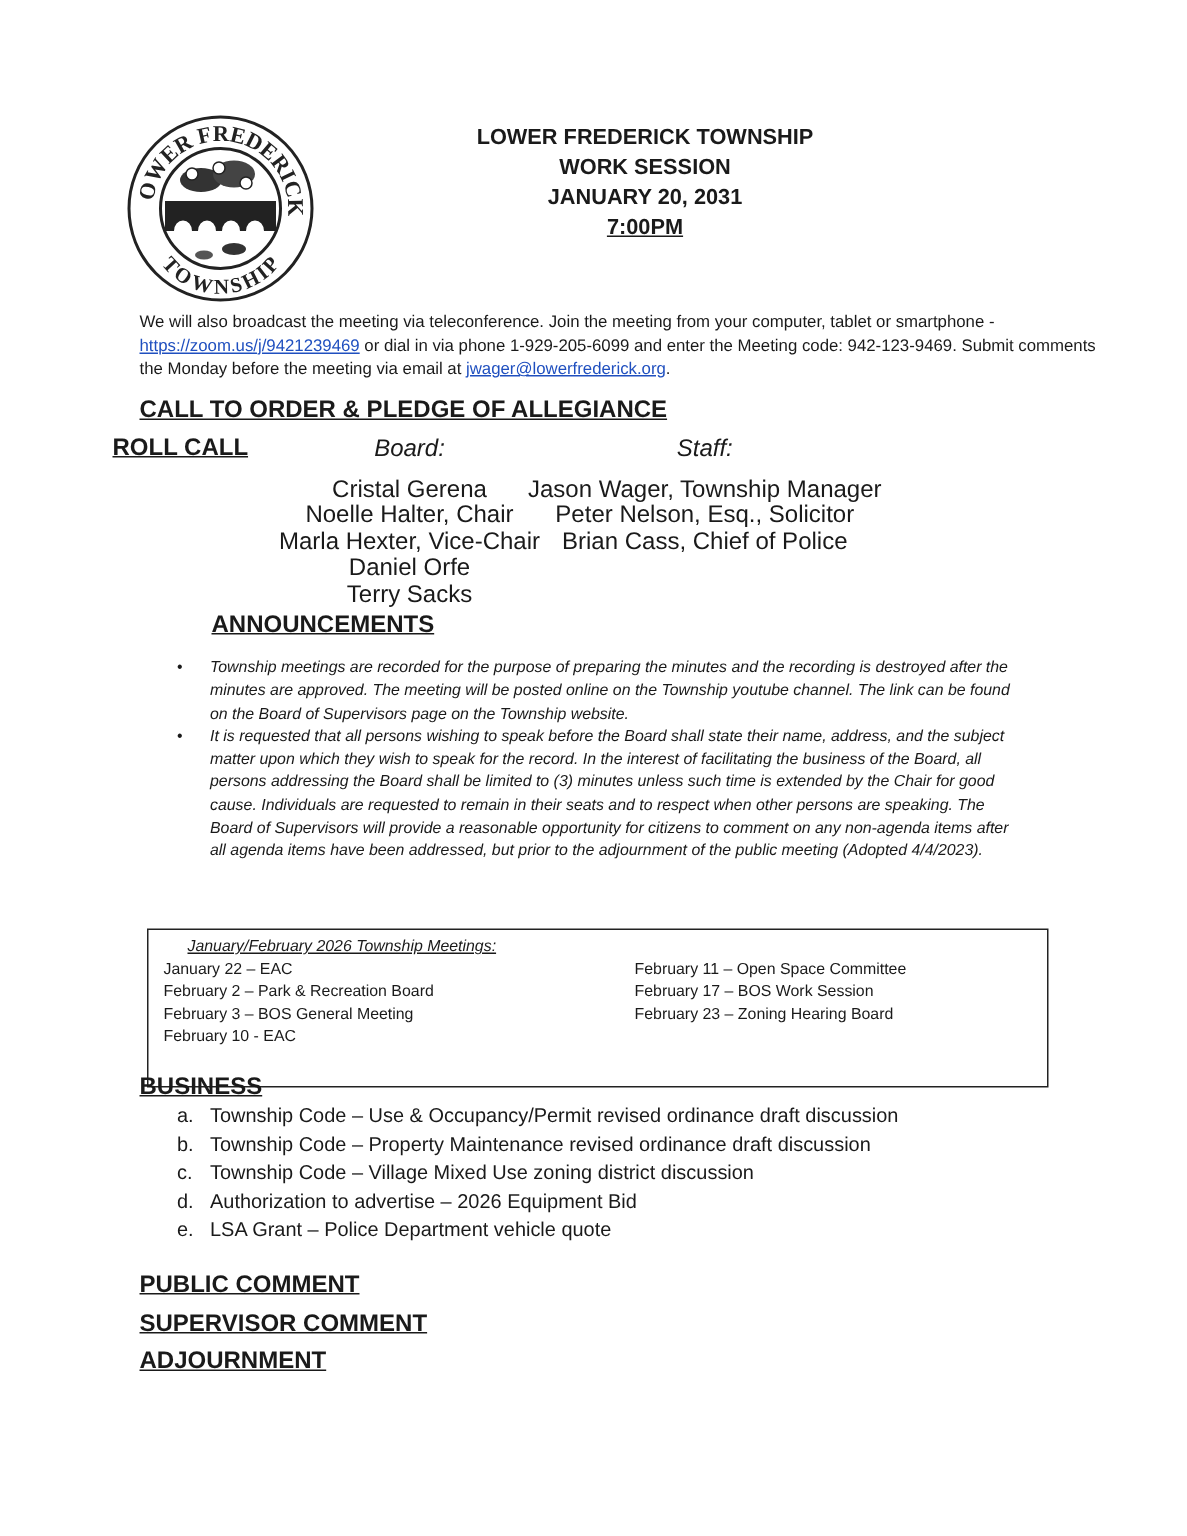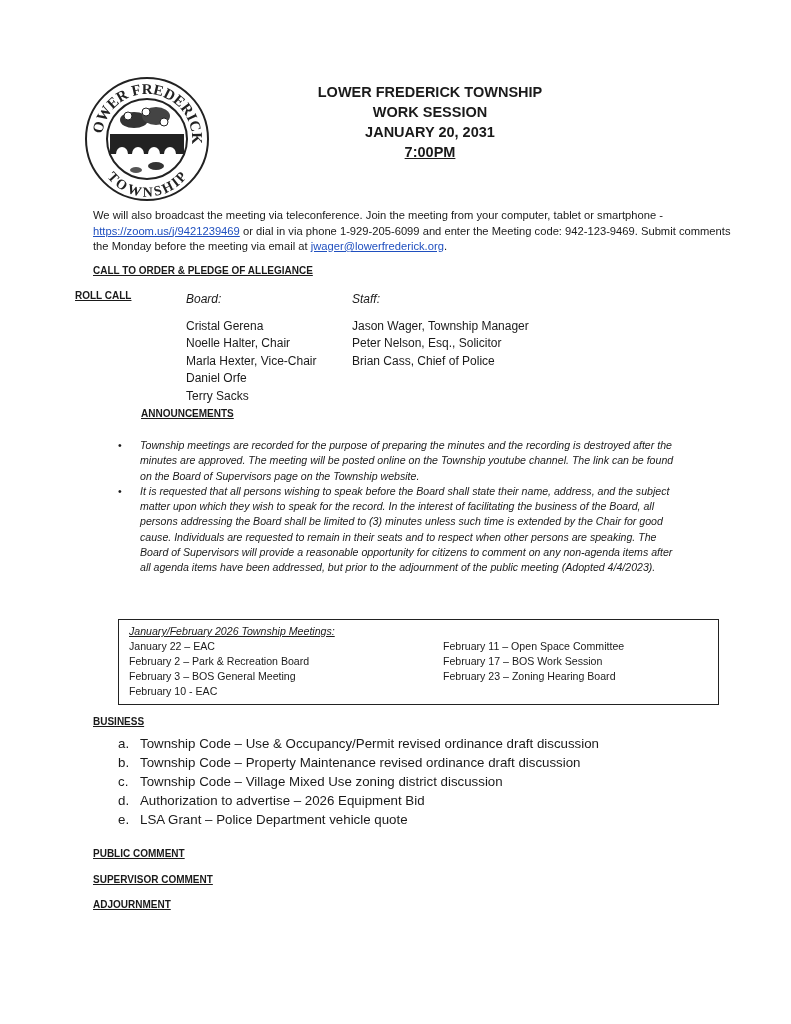--- a/index.html
+++ b/index.html
@@ -12,38 +12,38 @@
     .seal { left: 84px; top: 76px; width: 126px; height: 126px; }
     .title-block {
       left: 290px; top: 82px; width: 280px; text-align: center;
       font-weight: bold; font-size: 14.5px; line-height: 20px;
     }
     .title-block .u { text-decoration: underline; }
     .intro {
       left: 93px; top: 208px; width: 640px; font-size: 11.2px; line-height: 15.5px;
     }
     .intro a { color: #1f4fbf; text-decoration: underline; }
-    .h { font-weight: bold; text-decoration: underline; font-size: 10px; }
+    .h { font-weight: bold; text-decoration: underline; font-size: 16px; }
     .h-call { left: 93px; top: 265px; }
     .h-roll { left: 75px; top: 290px; text-align: center; }
-    .roll-col { font-size: 12px; line-height: 17.5px; }
+    .roll-col { font-size: 16px; line-height: 17.5px; text-align: center; }
     .board-col { left: 186px; top: 291px; }
     .staff-col { left: 352px; top: 291px; }
     .roll-col .lbl { font-style: italic; margin-bottom: 9px; }
     .h-ann { left: 93px; top: 408px; margin-left: 48px; }
     .bullets {
       left: 118px; top: 438px; width: 560px;
       font-style: italic; font-size: 10.6px; line-height: 15.3px;
     }
     .bullet { position: relative; padding-left: 22px; }
     .bullet .dot { position: absolute; left: 0; top: 0; font-style: normal; }
     .meet-box {
-      left: 98px; top: 619px; width: 601px; height: 86px;
+      left: 98px; top: 619px; width: 601px; height: 106px;
       border: 1.3px solid #222; box-sizing: border-box;
-      font-size: 10.6px; line-height: 15px; padding: 4px 0 0 10px; margin-left: 20px;
+      font-size: 10.6px; line-height: 15px; padding: 4px 0 0 26px;
     }
     .meet-box .mb-title { font-style: italic; text-decoration: underline; }
     .meet-left { position: absolute; left: 10px; top: 19px; }
     .meet-right { position: absolute; left: 324px; top: 19px; }
     .h-bus { left: 93px; top: 716px; }
     .bus-list {
       left: 118px; top: 734px; font-size: 13.3px; line-height: 19px;
     }
     .bus-item { display: flex; }
     .bus-item .ltr { width: 22px; }

